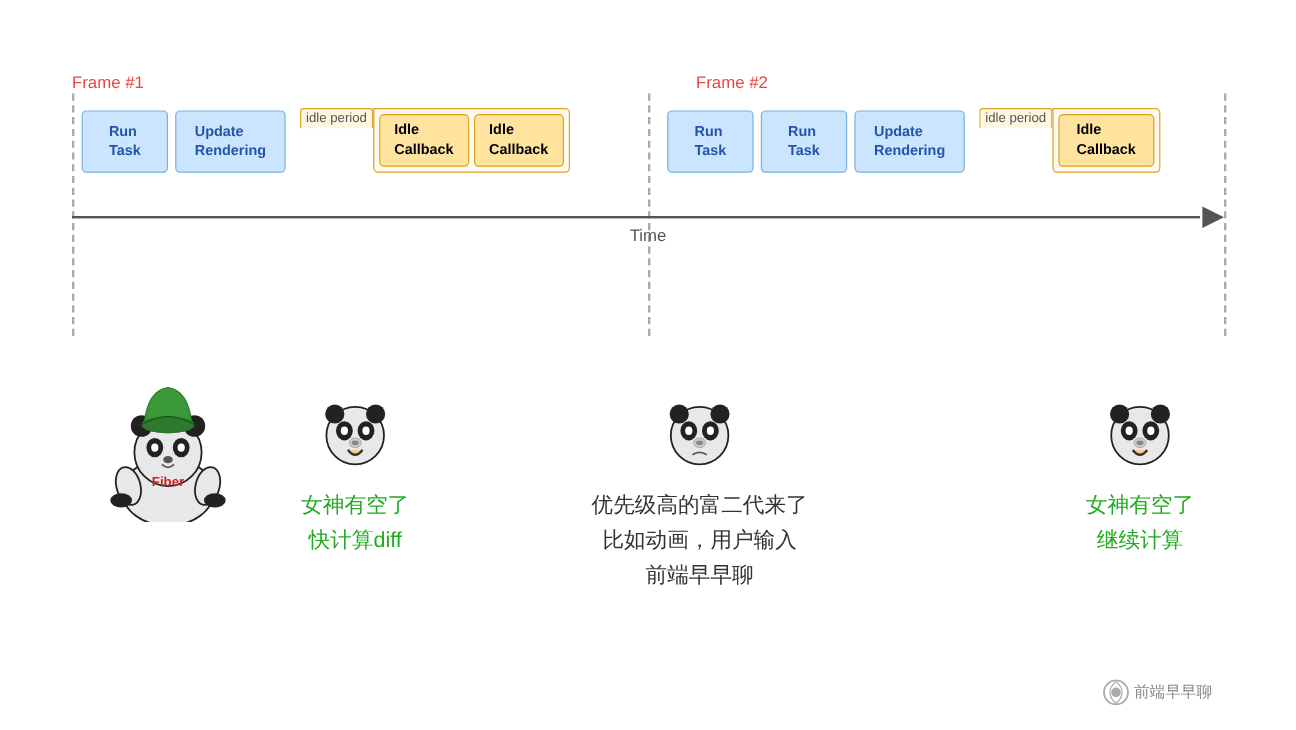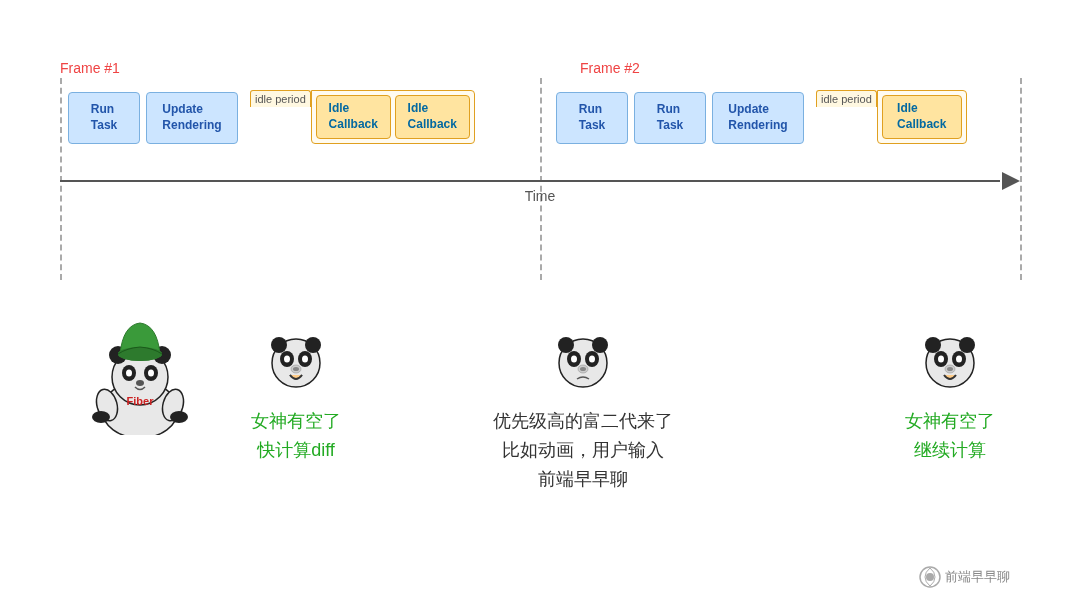--- a/index.html
+++ b/index.html
@@ -94,21 +94,21 @@
 
     .block-blue {
       background: #cce5ff;
       border: 1.5px solid #7ab0e0;
       color: #2255aa;
     }
 
     .block-orange {
       background: #ffe4a0;
       border: 1.5px solid #e0a020;
-      color: #0369a1;
+      color: #000000;
     }
 
     
     .idle-period-container {
       position: relative;
       display: flex;
       flex-direction: row;
       align-items: flex-start;
     }
 

